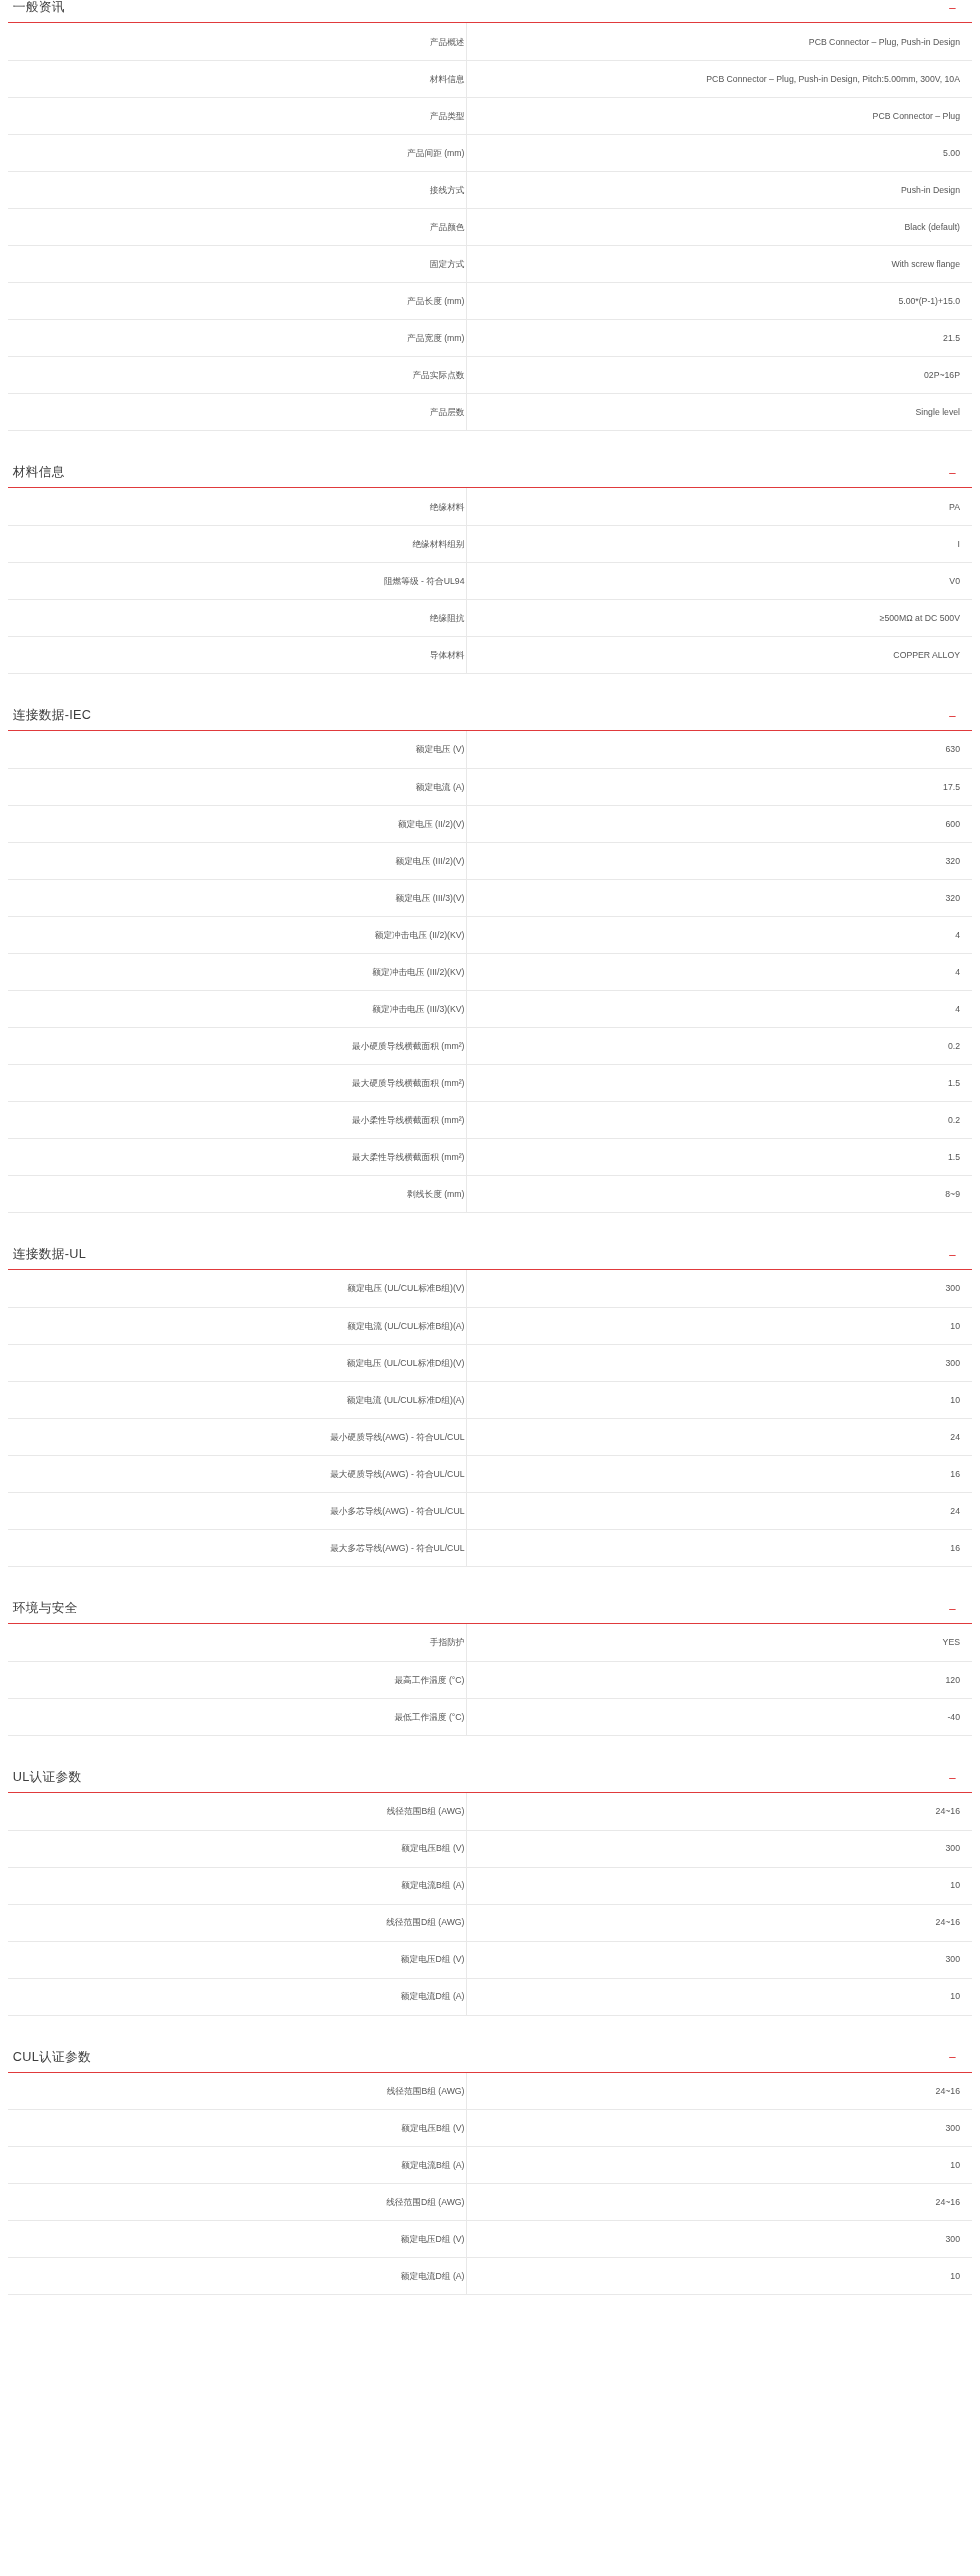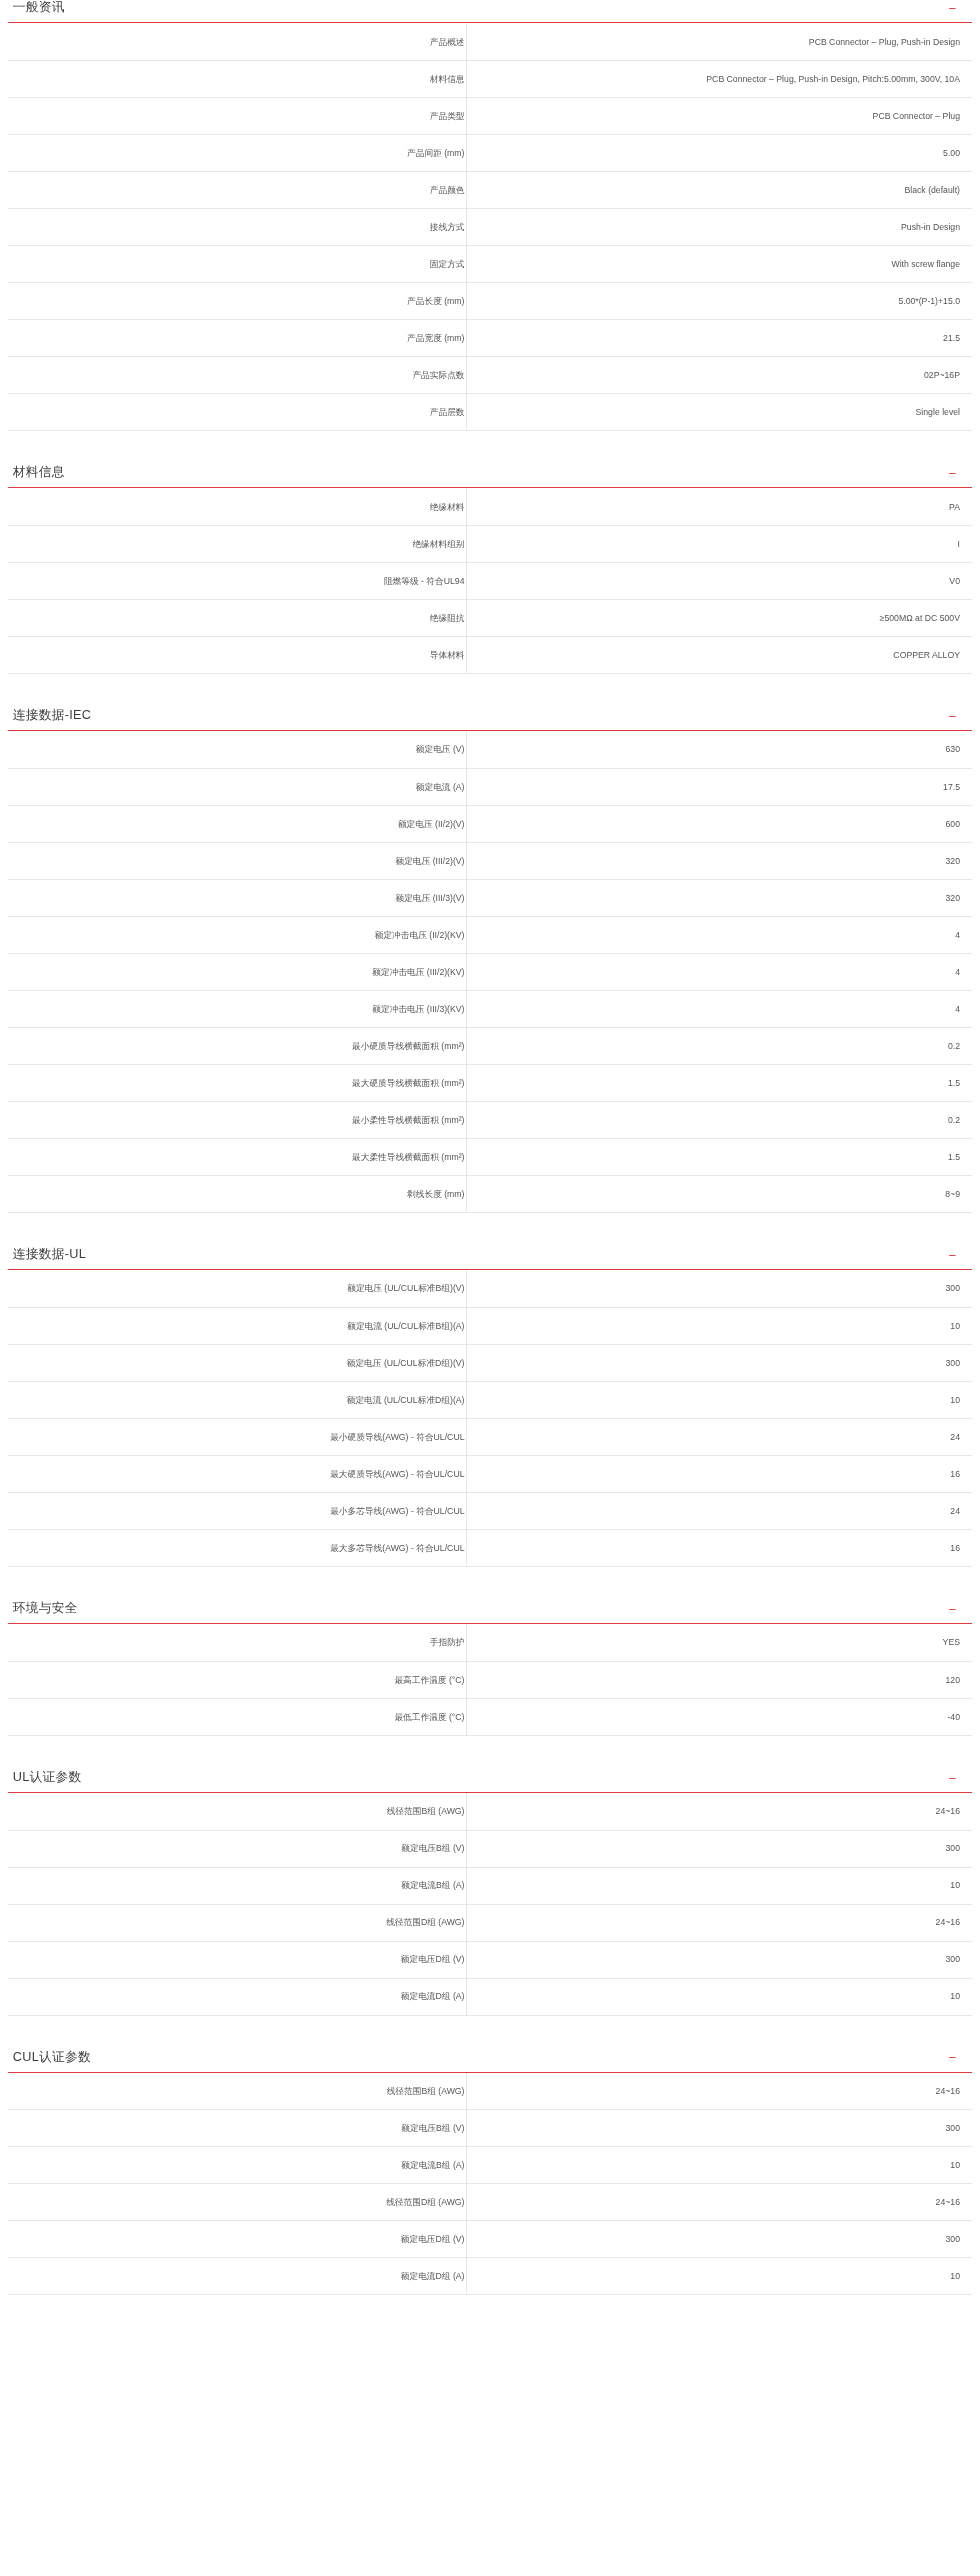--- a/index.html
+++ b/index.html
@@ -104,26 +104,26 @@
             </tr>
             <tr>
               <td class="label">产品类型</td>
               <td class="value">PCB Connector – Plug</td>
             </tr>
             <tr>
               <td class="label">产品间距 (mm)</td>
               <td class="value">5.00</td>
             </tr>
             <tr>
+              <td class="label">接线方式</td>
+              <td class="value">Push-in Design</td>
+            </tr>
+            <tr>
               <td class="label">产品颜色</td>
               <td class="value">Black (default)</td>
-            </tr>
-            <tr>
-              <td class="label">接线方式</td>
-              <td class="value">Push-in Design</td>
             </tr>
             <tr>
               <td class="label">固定方式</td>
               <td class="value">With screw flange</td>
             </tr>
             <tr>
               <td class="label">产品长度 (mm)</td>
               <td class="value">5.00*(P-1)+15.0</td>
             </tr>
             <tr>

